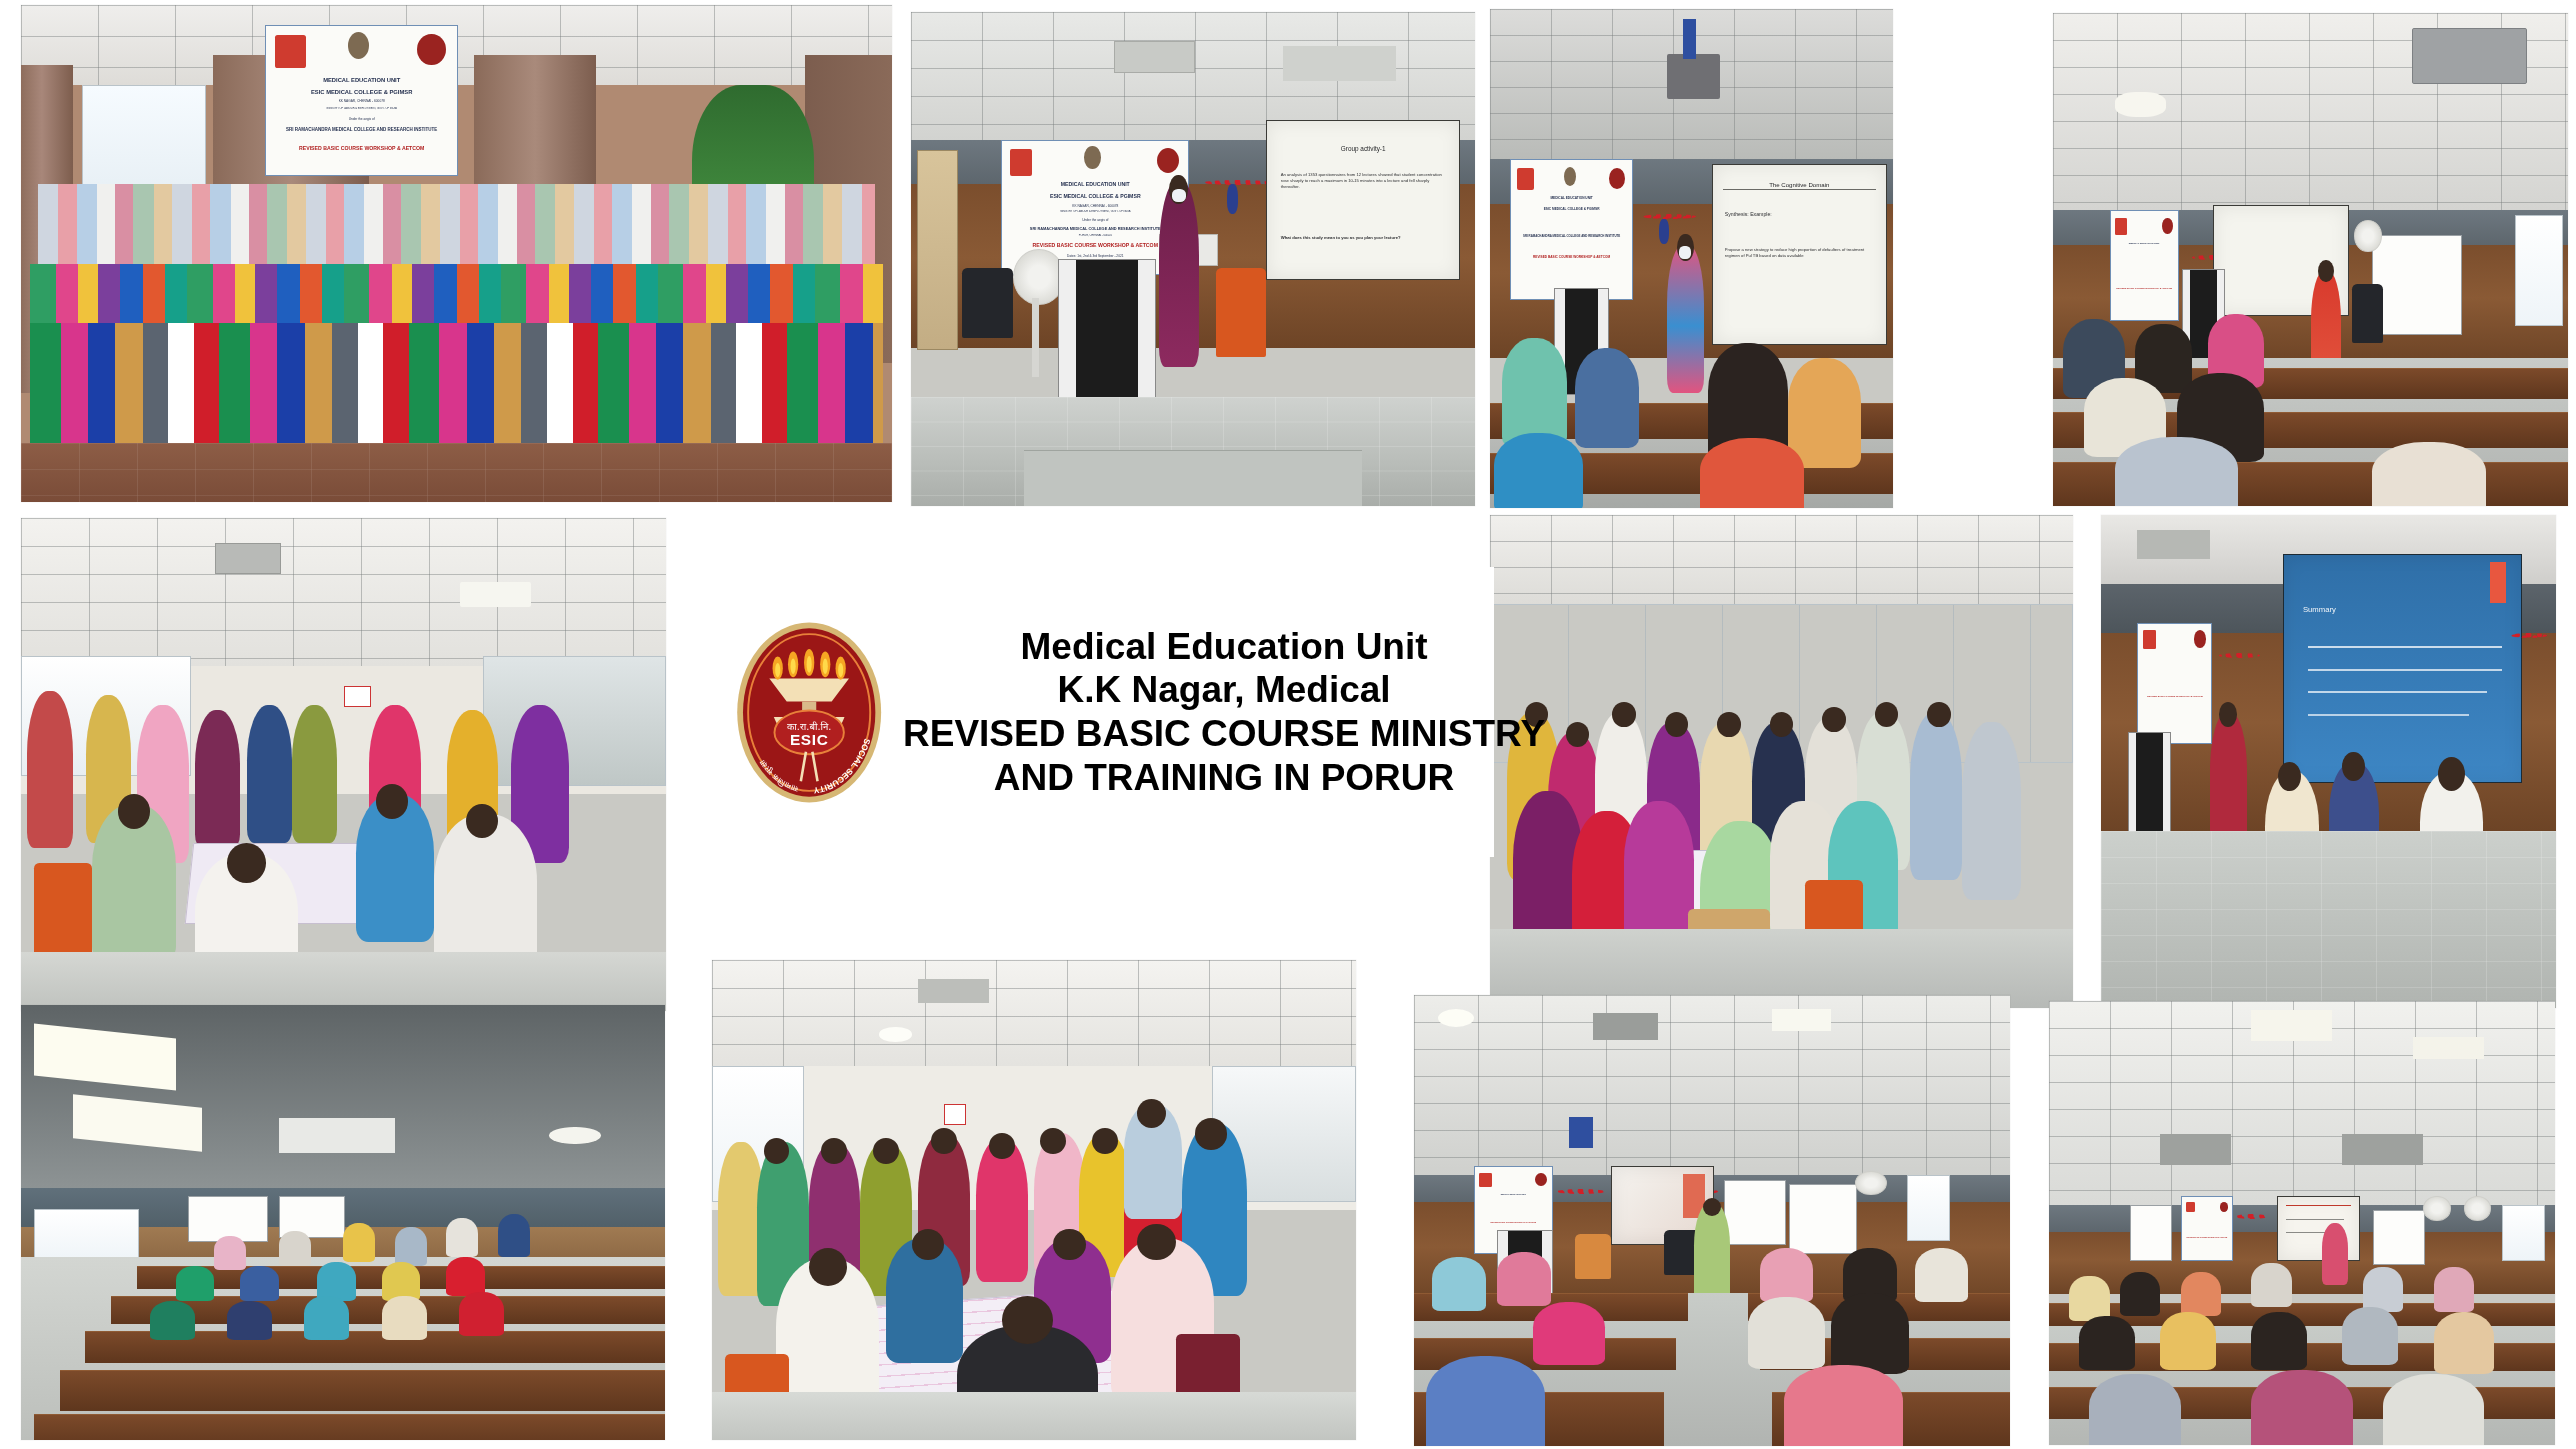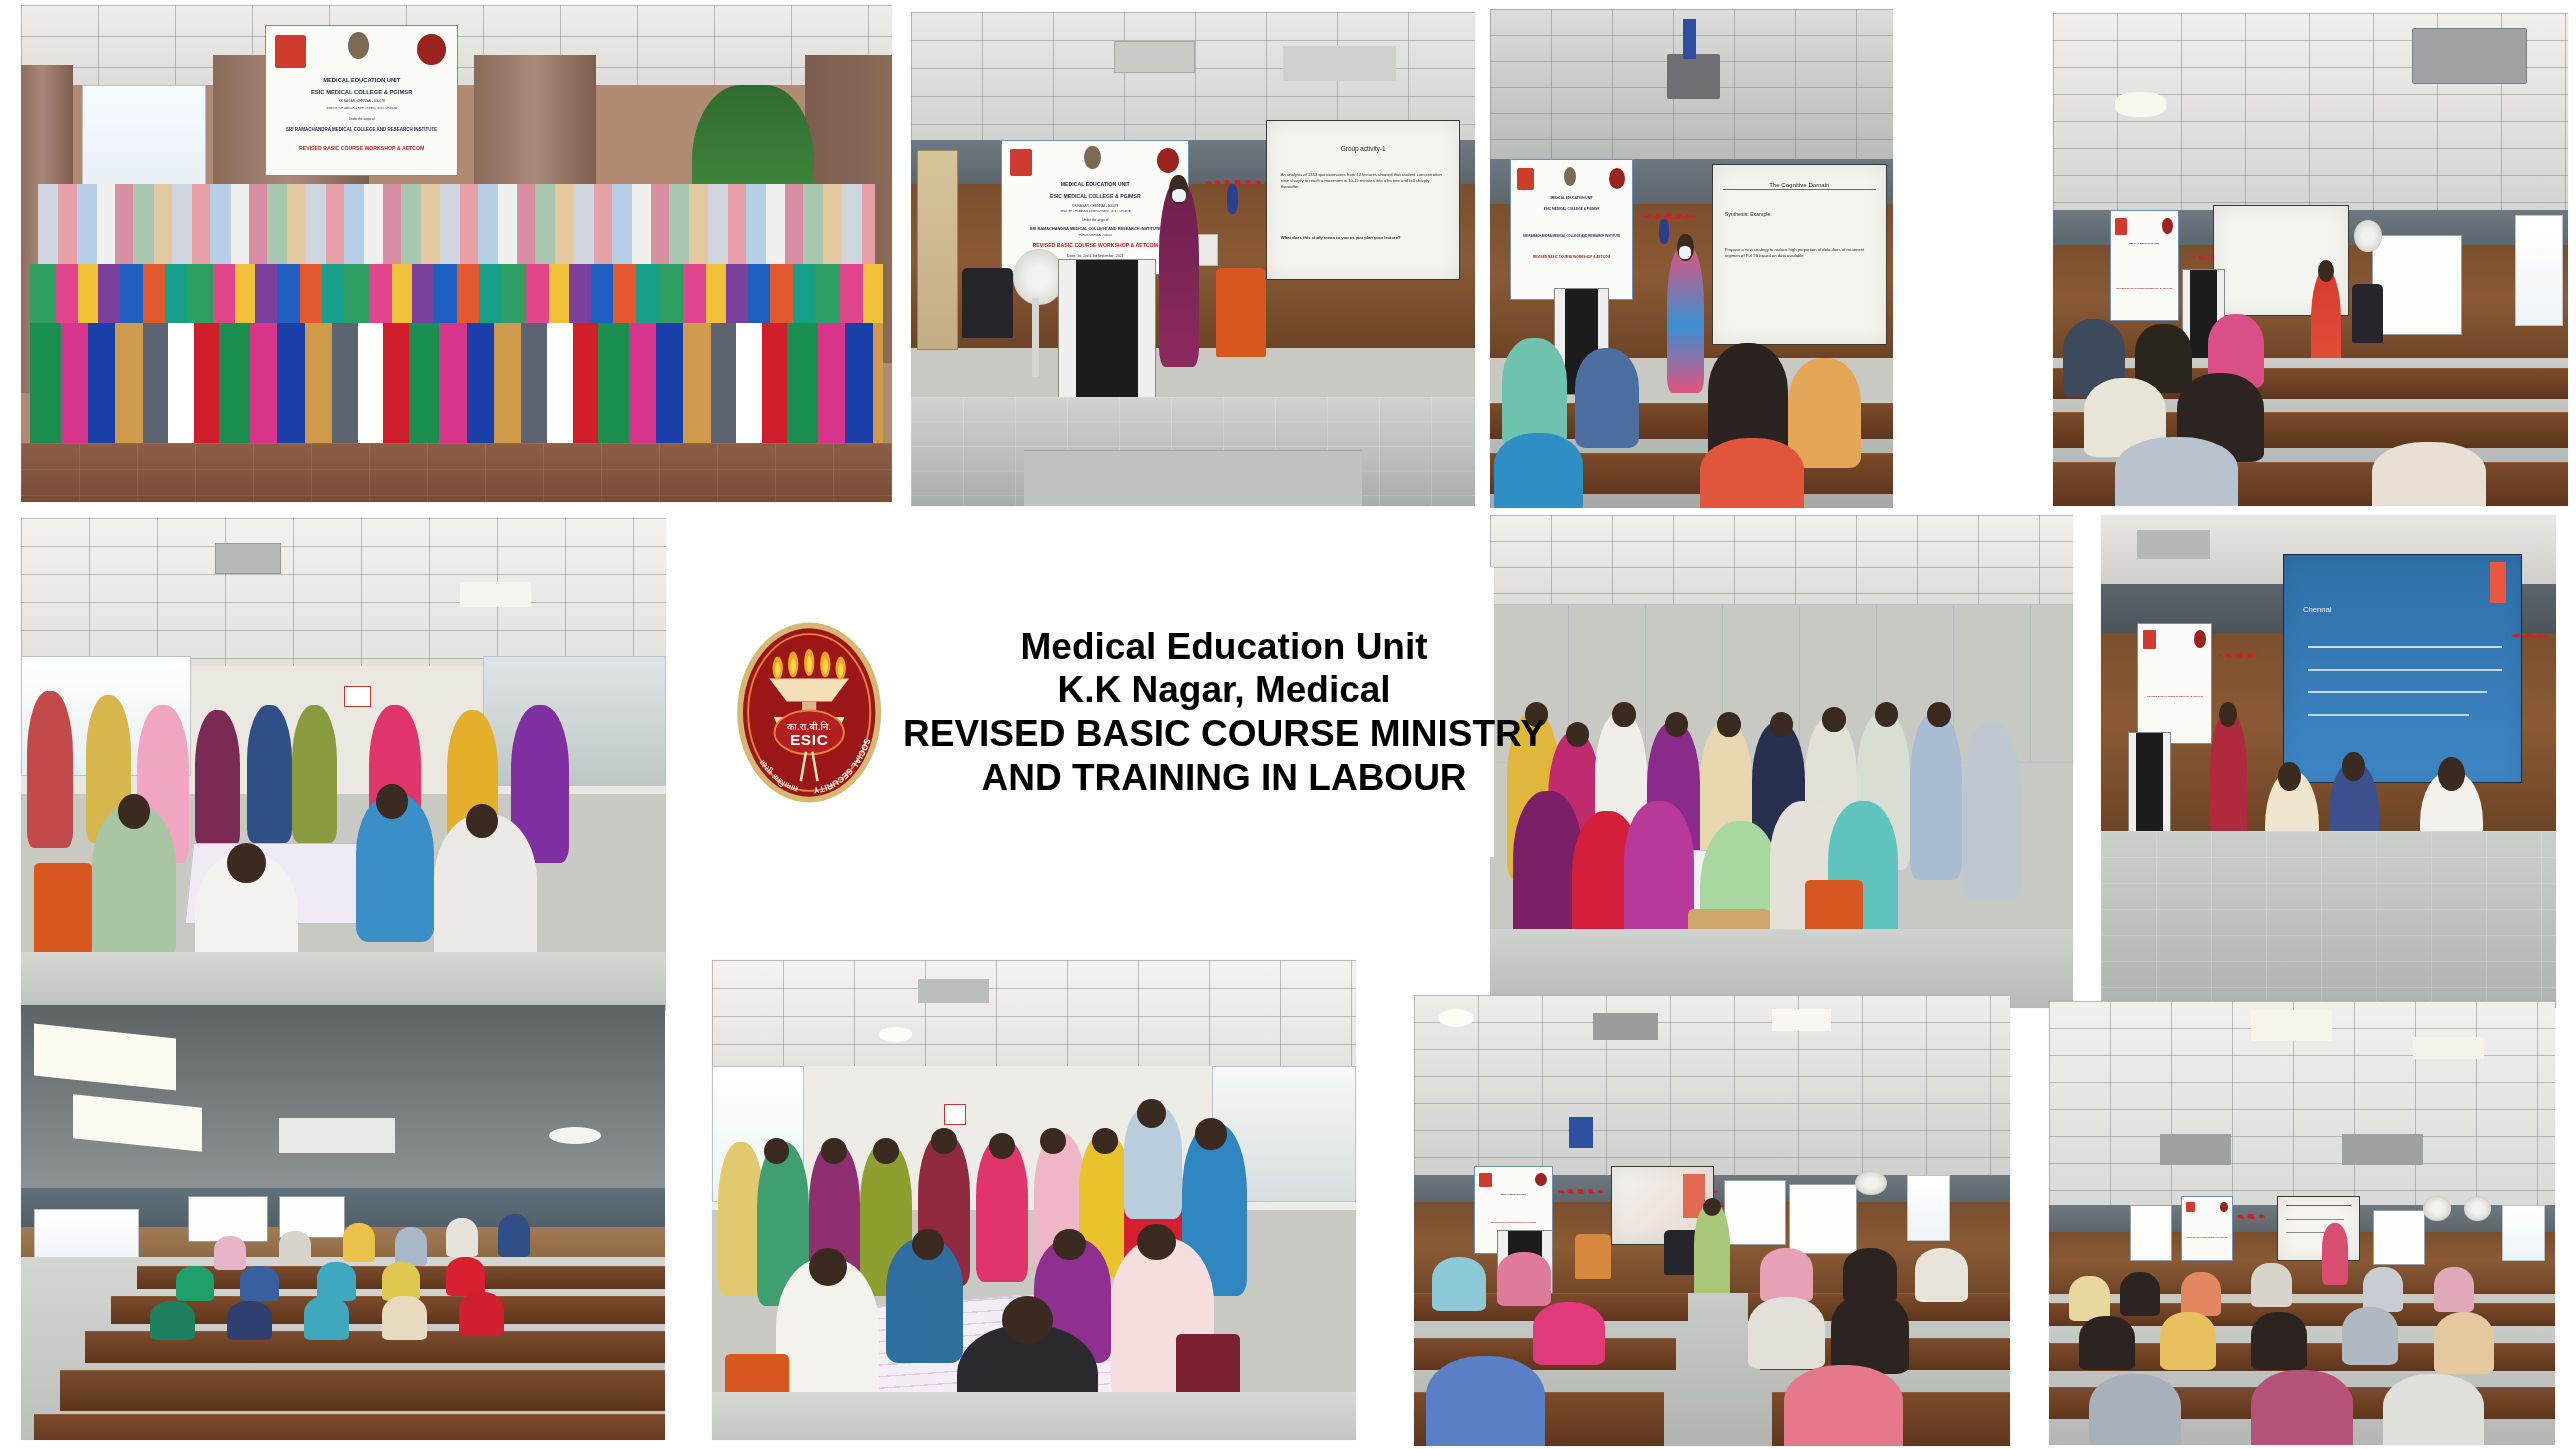--- a/index.html
+++ b/index.html
@@ -311,21 +311,21 @@
 
   <div class="photo" style="left:2101px;top:515px;width:455px;height:493px;">
     <div class="scene">
       <div class="ceil" style="height:14%;background:linear-gradient(#e9e8e5,#cfcecb);"></div>
       <div style="position:absolute;left:8%;top:3%;width:16%;height:6%;background:#b6b8b4;"></div>
       <div class="wallgrey" style="top:14%;height:10%;background:linear-gradient(#5c646b,#4d555b);"></div>
       <div class="wallwood" style="top:24%;height:40%;"></div>
 
       <div class="screen blue" style="left:40%;top:8%;width:52%;height:46%;">
         <div style="position:absolute;right:6%;top:3%;width:7%;height:18%;background:#e8573f;"></div>
-        <div class="slidehead" style="top:22%;font-size:7.7px;text-align:left;left:8%;">Chennai</div>
+        <div class="slidehead" style="top:22%;font-size:7.7px;text-align:left;left:8%;">Summary</div>
         <div style="position:absolute;left:10%;right:8%;top:40%;height:1.9px;background:rgba(255,255,255,.75);"></div>
         <div style="position:absolute;left:10%;right:8%;top:50%;height:1.9px;background:rgba(255,255,255,.7);"></div>
         <div style="position:absolute;left:10%;right:14%;top:60%;height:1.9px;background:rgba(255,255,255,.7);"></div>
         <div style="position:absolute;left:10%;right:22%;top:70%;height:1.9px;background:rgba(255,255,255,.65);"></div>
       </div>
       <div class="banner" style="left:8%;top:22%;width:16%;height:24%;">
         <div class="bnr-logo" style="left:6%;top:5%;width:18%;height:16%;background:#cf3b2f;border-radius:1.3px;"></div>
         <div class="bnr-logo" style="right:7%;top:5%;width:16%;height:15%;background:#9a2320;border-radius:50%;"></div>
         <div class="bl red" style="top:60%;font-size:2.3px;font-weight:bold;">REVISED BASIC COURSE WORKSHOP &amp; AETCOM</div>
       </div>
@@ -576,18 +576,18 @@
         <text font-family="DejaVu Sans, sans-serif" font-size="12" fill="#ffffff">
           <textPath href="#arcL" startOffset="6%">सामाजिक सुरक्षा</textPath>
         </text>
       </svg>
     </div>
 
     <div class="titletext">
       <div class="ln l1">Medical Education Unit</div>
       <div class="ln l3">K.K Nagar, Medical</div>
       <div class="ln l4">REVISED BASIC COURSE MINISTRY</div>
-      <div class="ln l5">AND TRAINING IN LABOUR</div>
+      <div class="ln l5">AND TRAINING IN PORUR</div>
     </div>
   </div>
 
 </div>
 
 
 </body></html>

